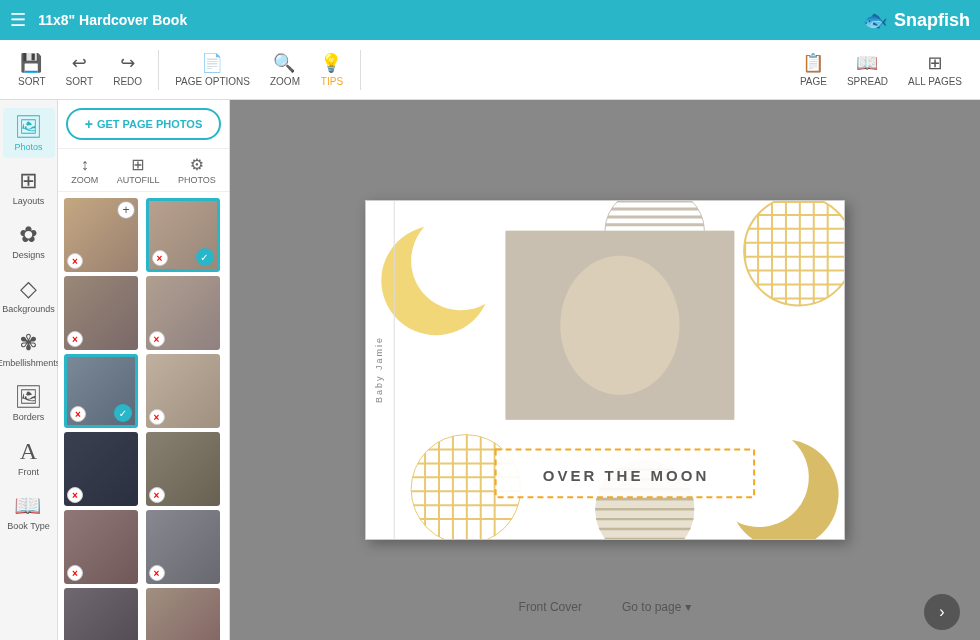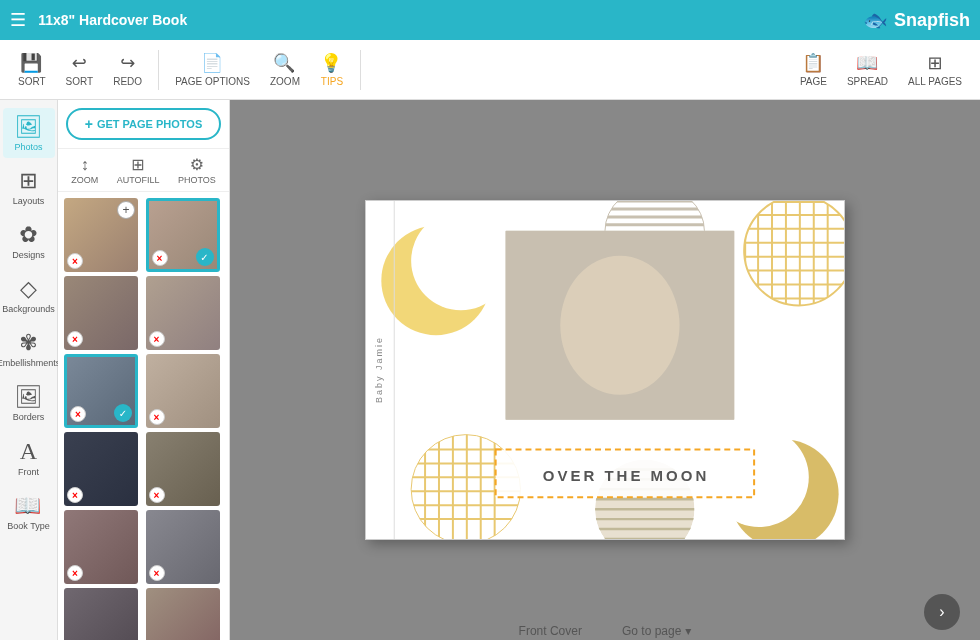--- a/index.html
+++ b/index.html
@@ -138,21 +138,21 @@
       left: 14px; top: 50%; transform: translateY(-50%) rotate(-90deg);
       font-size: 9px; color: #999; letter-spacing: 1px; white-space: nowrap;
     }
     .title-text {
       font-size: 16px; font-weight: bold; color: #555;
       letter-spacing: 3px;
     }
 
     
     .canvas-footer {
-      position: absolute; bottom: 2px;
+      position: absolute; bottom: 26px;
       width: 100%; display: flex; align-items: center; justify-content: center;
       gap: 40px;
     }
     .footer-label { color: #555; font-size: 12px; }
     .footer-goto {
       color: #555; font-size: 12px; cursor: pointer;
       display: flex; align-items: center; gap: 4px;
     }
     .next-btn {
       position: absolute; right: 20px; bottom: 10px;

